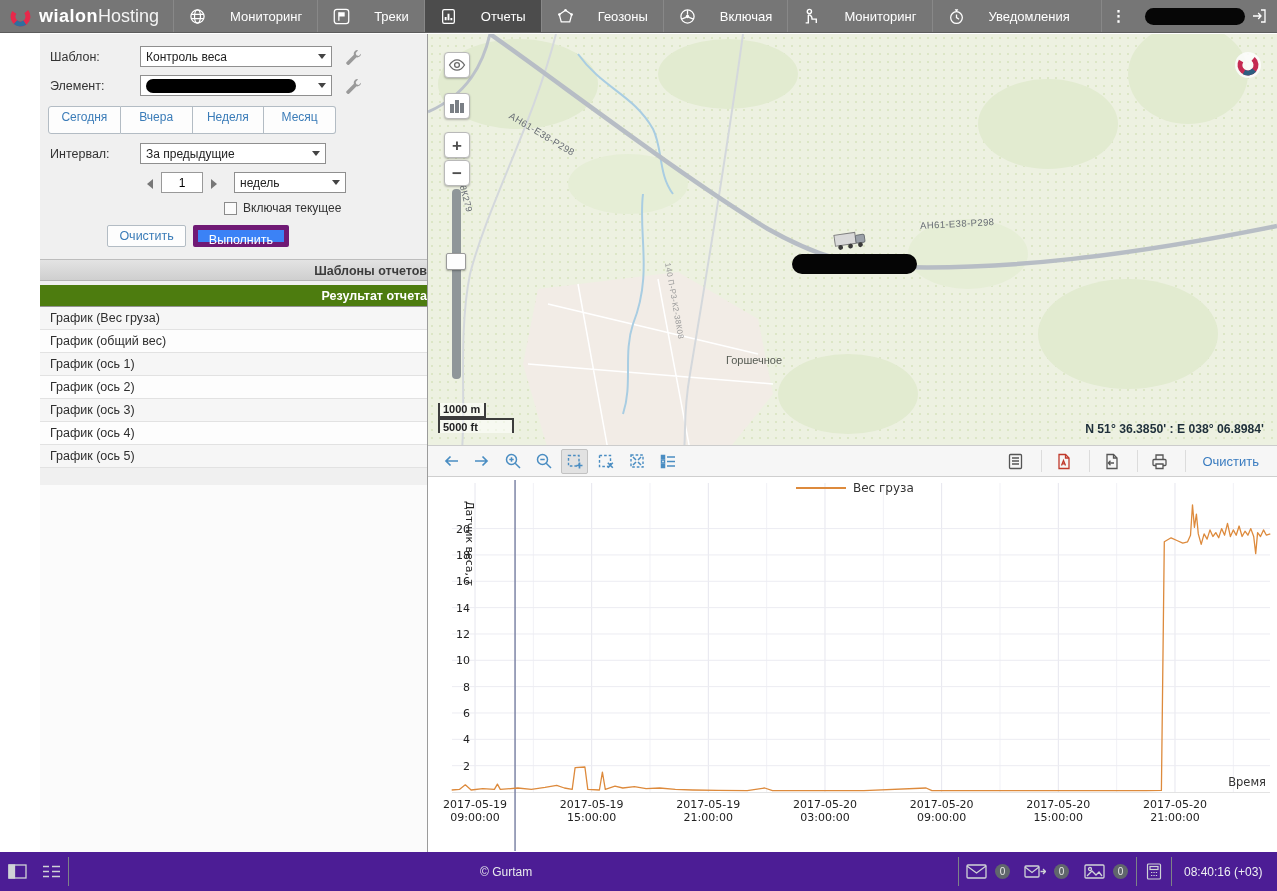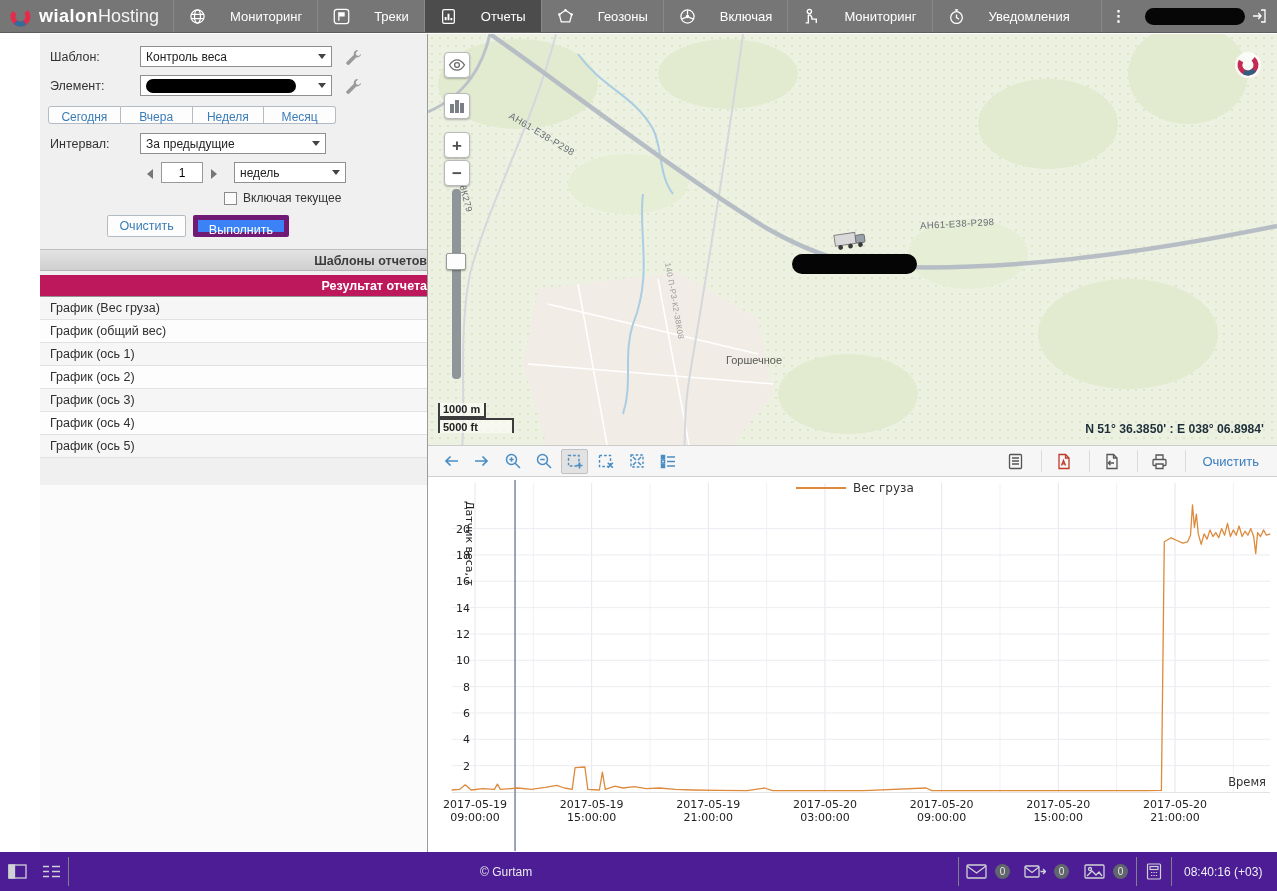--- a/index.html
+++ b/index.html
@@ -26,39 +26,39 @@
 
   
   .form { padding-top:12px; }
   .form-row { display:flex; align-items:center; margin:0 10px 8px 10px; }
   .form-row label { flex:0 0 90px; font-size:12.5px; color:#333; }
   .select { width:192px; height:21px; background:#fff; border:1px solid #8f8f8f; display:flex; align-items:center; padding:0 5px; font-size:12px; color:#222; cursor:pointer; }
   .select .arr { margin-left:auto; width:0; height:0; border-left:4px solid transparent; border-right:4px solid transparent; border-top:5px solid #444; }
   .unit-blob { width:150px; height:14px; background:#000; border-radius:7px; }
   .wrench { margin-left:12px; cursor:pointer; }
   .quickbar { display:flex; margin:10px 10px 9px 8px; width:288px; }
-  .qbtn { flex:1; height:18px; background:#fdfdfd; border:1px solid #b3bcc4; border-left:none; color:#3b7cb8; font-size:12px; line-height:20px; text-align:center; cursor:pointer; }
+  .qbtn { flex:1; height:28px; background:#fdfdfd; border:1px solid #b3bcc4; border-left:none; color:#3b7cb8; font-size:12px; line-height:20px; text-align:center; cursor:pointer; }
   .qbtn:first-child { border-left:1px solid #b3bcc4; border-radius:3px 0 0 3px; }
   .qbtn:last-child { border-radius:0 3px 3px 0; }
   .count-row { display:flex; align-items:center; margin:0 10px 8px 104px; }
   .spin { width:12px; height:12px; cursor:pointer; position:relative; }
   .spin.prev::before { content:""; position:absolute; top:2px; left:3px; border-top:5px solid transparent; border-bottom:5px solid transparent; border-right:6px solid #777; }
   .spin.next::before { content:""; position:absolute; top:2px; left:3px; border-top:5px solid transparent; border-bottom:5px solid transparent; border-left:6px solid #777; }
   .count-input { width:42px; height:21px; border:1px solid #999; text-align:center; font-size:12px; margin:0 5px; background:#fff; }
   .unit-select { width:112px; margin-left:14px; }
   .check-row { display:flex; align-items:center; gap:6px; margin:0 10px 10px 184px; font-size:12px; color:#333; }
   .checkbox { width:13px; height:13px; border:1px solid #8b8b8b; background:#fbfbfb; cursor:pointer; }
   .btn-row { display:flex; justify-content:flex-end; gap:7px; margin:0 138px 12px 0; }
   .btn { height:22px; font-size:12.5px; padding:0 11px; border-radius:2px; cursor:pointer; line-height:20px; }
   .btn.ghost { background:#fdfdfd; border:1px solid #b3bcc4; color:#3b7cb8; }
   .btn.primary { background:#3b82f6; border:5px solid #701a75; color:#fff; }
 
   .sec-header { height:22px; line-height:22px; text-align:right; font-size:12.5px; font-weight:bold; }
   .sec-header.light { background:linear-gradient(#e3e3e3,#cfcfcf); color:#3c3c3c; border-top:1px solid #bdbdbd; border-bottom:1px solid #b5b5b5; }
-  .sec-header.dark { background:#be185d; color:#fff; margin-top:4px; border-bottom:1px solid #939393; }
+  .sec-header.dark { background:#4d7c0f; color:#fff; margin-top:4px; border-bottom:1px solid #939393; }
   .result-list { list-style:none; }
   .result-list li { height:23px; line-height:23px; padding-left:10px; font-size:12.5px; color:#2e2e2e; border-bottom:1px solid #e2e2e2; background:#f6f6f6; cursor:pointer; }
   .result-list li:nth-child(even) { background:#fdfdfd; }
   .panel-rest { position:absolute; left:0; right:0; bottom:0; top:451px; background:#fbfbfb; }
 
   
   .map { position:relative; height:416px; overflow:hidden;
     background-color:#edf1e1;
     background-image:radial-gradient(#dce6c6 1.1px, transparent 1.3px);
     background-size:8px 8px; }

